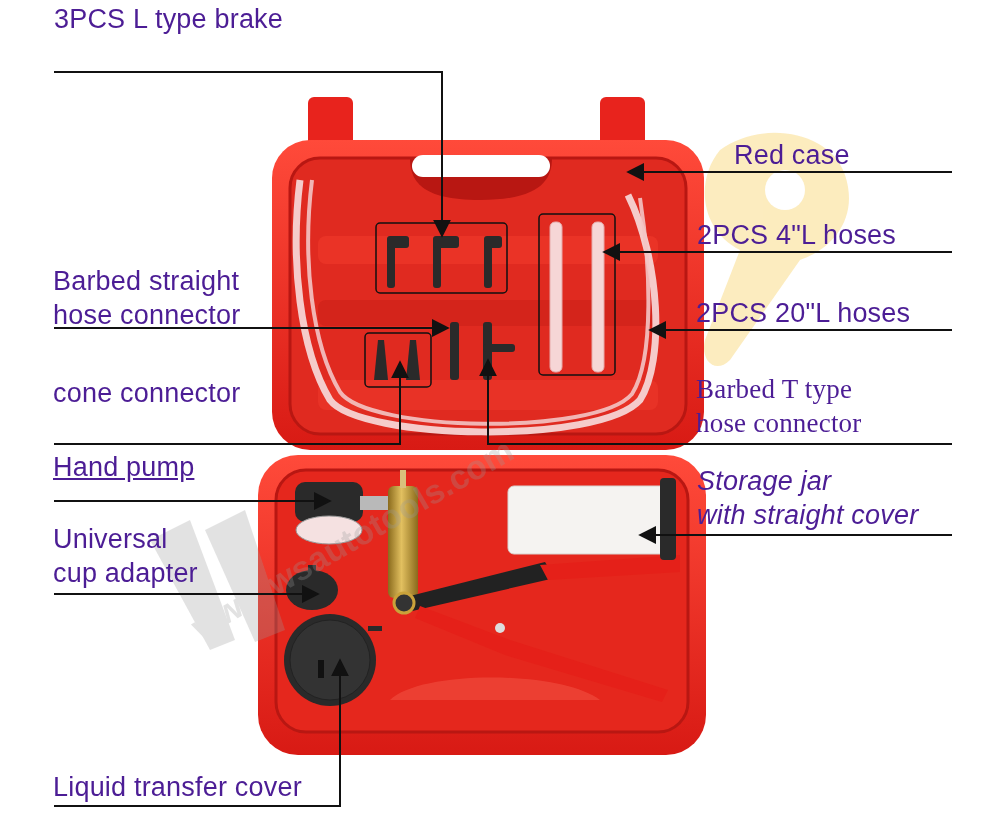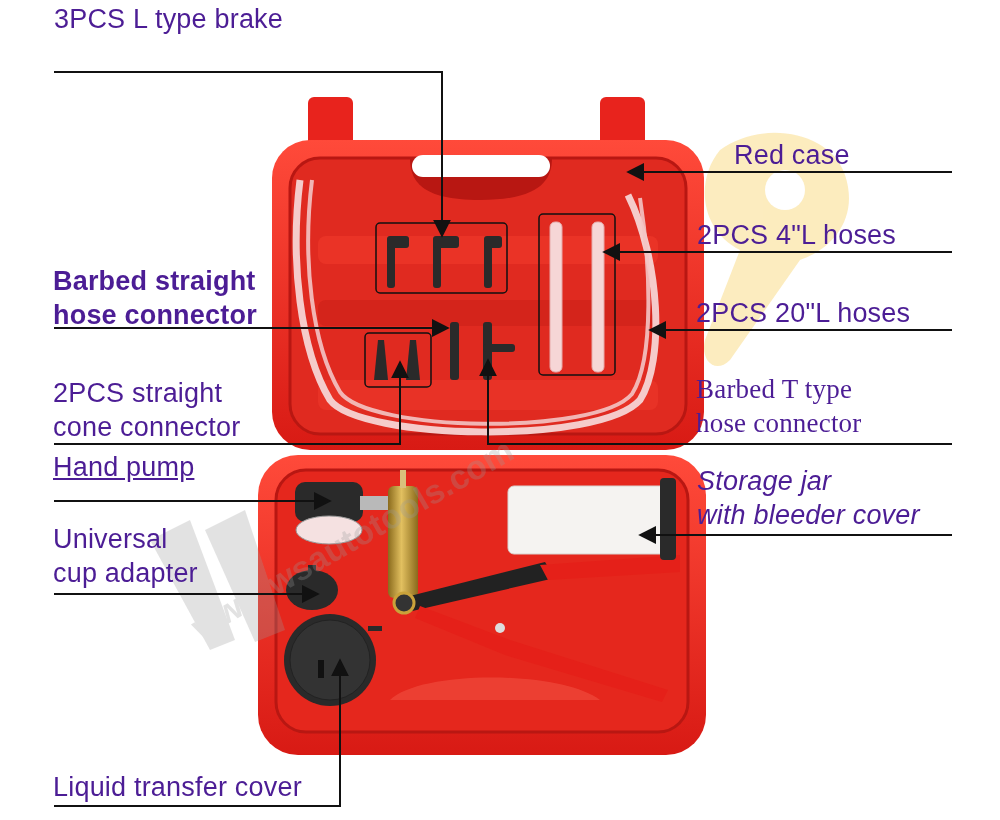--- a/index.html
+++ b/index.html
@@ -150,42 +150,41 @@
   </div>
 
   <div class="label" style="left:697px; top:218px;">
     <span>2PCS 4"L hoses</span>
   </div>
 
   <div class="label" style="left:696px; top:296px;">
     <span>2PCS 20"L hoses</span>
   </div>
 
-  <div class="label" style="left:53px; top:264px;font-weight:bold;">
+  <div class="label" style="left:53px; top:264px;">
     <span>Barbed straight</span>
     <span>hose connector</span>
   </div>
 
   <div class="label" style="left:696px; top:372px;font-family:Liberation Serif, serif;">
     <span>Barbed T type</span>
     <span>hose connector</span>
   </div>
 
   <div class="label" style="left:53px; top:376px;">
-    <span>2PCS straight</span>
     <span>cone connector</span>
   </div>
 
   <div class="label" style="left:53px; top:450px;text-decoration:underline;">
     <span>Hand pump</span>
   </div>
 
   <div class="label" style="left:697px; top:464px;font-style:italic;">
     <span>Storage jar</span>
-    <span>with bleeder cover</span>
+    <span>with straight cover</span>
   </div>
 
   <div class="label" style="left:53px; top:522px;">
     <span>Universal</span>
     <span>cup adapter</span>
   </div>
 
   <div class="label" style="left:53px; top:770px;">
     <span>Liquid transfer cover</span>
   </div>

